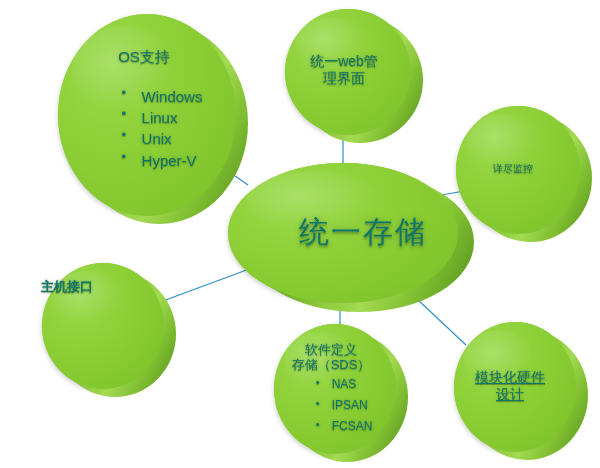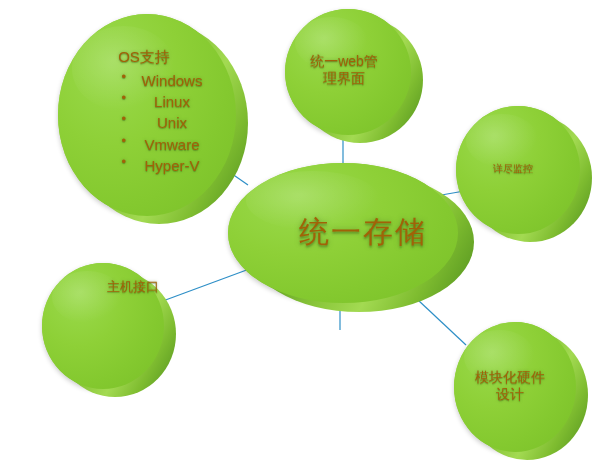--- a/index.html
+++ b/index.html
@@ -101,36 +101,36 @@
     position: absolute;
     left: 0;
     top: 0;
     width: 100%;
     height: 100%;
     z-index: 3;
     display: flex;
     flex-direction: column;
     justify-content: center;
     align-items: center;
-    color: #a16207;
+    color: #0f766e;
     text-shadow: 0 0 3px rgba(80,120,40,0.55), 0 1px 1px rgba(60,95,25,0.45);
     line-height: 1.18;
     box-sizing: border-box;
   }
 
   .title-line {
     text-align: center;
     white-space: nowrap;
   }
 
   .bullets {
     list-style: none;
-    margin: 0;
+    margin: 16px;
     padding: 0;
-    text-align: center;
+    text-align: left;
   }
   .bullets li {
     white-space: nowrap;
     position: relative;
     padding-left: 14px;
   }
   .bullets li::before {
     content: "\2022";
     position: absolute;
     left: 0;
@@ -174,21 +174,21 @@
   
   #node-web { left: 285px; top: 9px; width: 126px; height: 126px; }
   #node-web .label { font-size: 14px; padding-right: 8px; padding-bottom: 4px; }
 
   
   #node-monitor { left: 456px; top: 106px; width: 124px; height: 128px; }
   #node-monitor .label { font-size: 10px; padding-right: 10px; padding-bottom: 2px; }
 
   
   #node-hardware { left: 454px; top: 322px; width: 122px; height: 130px; }
-  #node-hardware .label { font-size: 14px; padding-right: 10px; padding-bottom: 2px; }
+  #node-hardware .label { font-size: 14px; padding-right: 10px; padding-bottom: 2px; text-decoration: underline; }
 
   
   #node-sds { left: 274px; top: 324px; width: 122px; height: 130px; }
   #node-sds .label {
     justify-content: flex-start;
     padding-top: 18px;
     padding-left: 8px;
     font-size: 13px;
   }
   #node-sds .title-line { font-size: 13px; width: 100%; text-align: center; padding-right: 16px; }
@@ -197,21 +197,21 @@
   #node-sds .bullets li::before { font-size: 11px; top: -1px; }
 
   
   #node-host { left: 42px; top: 263px; width: 122px; height: 126px; }
   #node-host .label {
     justify-content: flex-start;
     padding-top: 16px;
     padding-left: 4px;
     font-size: 13px;
   }
-  #node-host .title-line { font-size: 13px; width: 100%; text-align: right; padding-right: 10px; }
+  #node-host .title-line { font-size: 13px; width: 100%; text-align: left; padding-right: 10px; font-weight: bold; }
   #node-host .bullets { font-size: 13px; line-height: 1.28; padding-left: 2px; margin-top: 2px; }
   #node-host .bullets li { padding-left: 12px; }
   #node-host .bullets li::before { font-size: 11px; top: -1px; }
   #node-host .bullets li.cont { padding-left: 12px; }
 </style>
 </head>
 <body>
 
 <div id="diagram">
 
@@ -242,21 +242,20 @@
   <div class="node" id="node-os">
     <div class="disc"></div>
     <div class="side side-shift-rb"></div>
     <div class="face"></div>
     <div class="label">
       <div class="title-line">OS支持</div>
       <ul class="bullets">
         <li>Windows</li>
         <li>Linux</li>
         <li>Unix</li>
-        <li>Vmware</li>
         <li>Hyper-V</li>
       </ul>
     </div>
   </div>
 
   <div class="node" id="node-web">
     <div class="disc"></div>
     <div class="side side-shift-rb"></div>
     <div class="face"></div>
     <div class="label">
@@ -277,20 +276,34 @@
   <div class="node" id="node-hardware">
     <div class="disc"></div>
     <div class="side side-shift-rb"></div>
     <div class="face"></div>
     <div class="label">
       <div class="title-line">模块化硬件</div>
       <div class="title-line">设计</div>
     </div>
   </div>
 
+  <div class="node" id="node-sds">
+    <div class="disc"></div>
+    <div class="side side-shift-rb"></div>
+    <div class="face"></div>
+    <div class="label">
+      <div class="title-line">软件定义</div>
+      <div class="title-line">存储（SDS）</div>
+      <ul class="bullets">
+        <li>NAS</li>
+        <li>IPSAN</li>
+        <li>FCSAN</li>
+      </ul>
+    </div>
+  </div>
 
   <div class="node" id="node-host">
     <div class="disc"></div>
     <div class="side side-shift-rb"></div>
     <div class="face"></div>
     <div class="label">
       <div class="title-line">主机接口</div>
     </div>
   </div>
 

